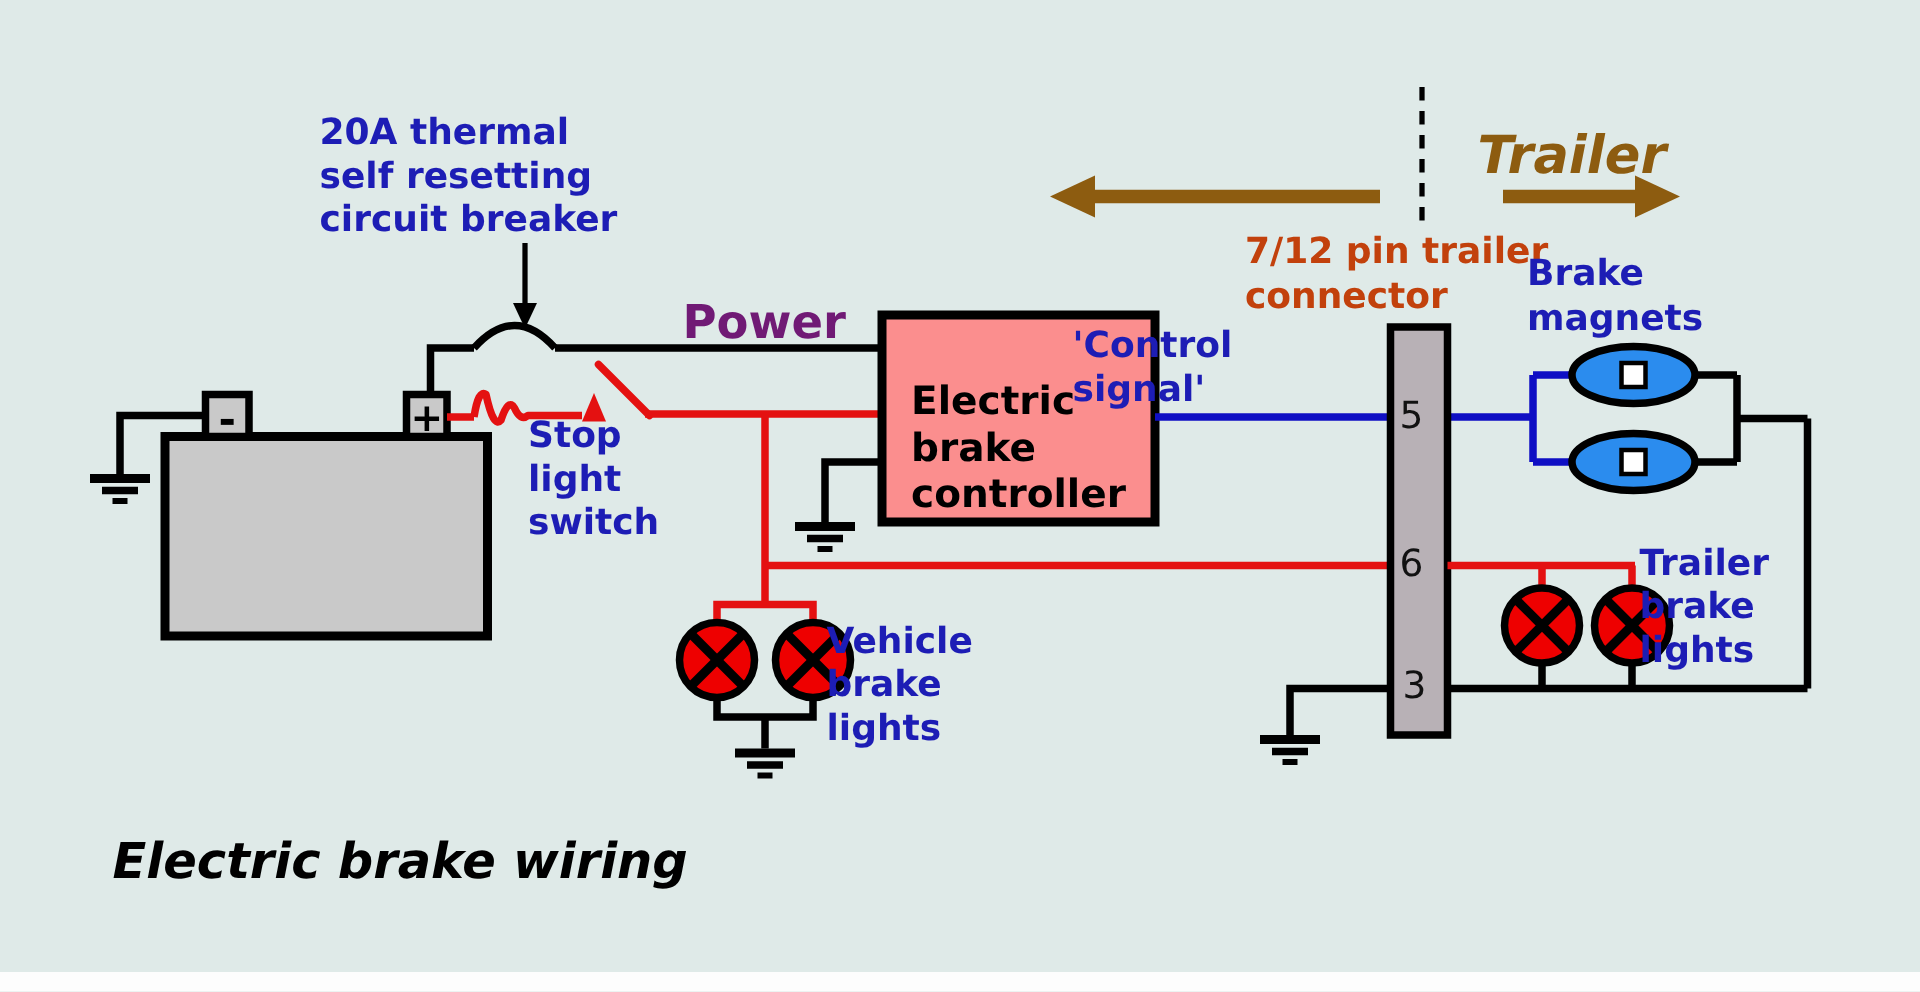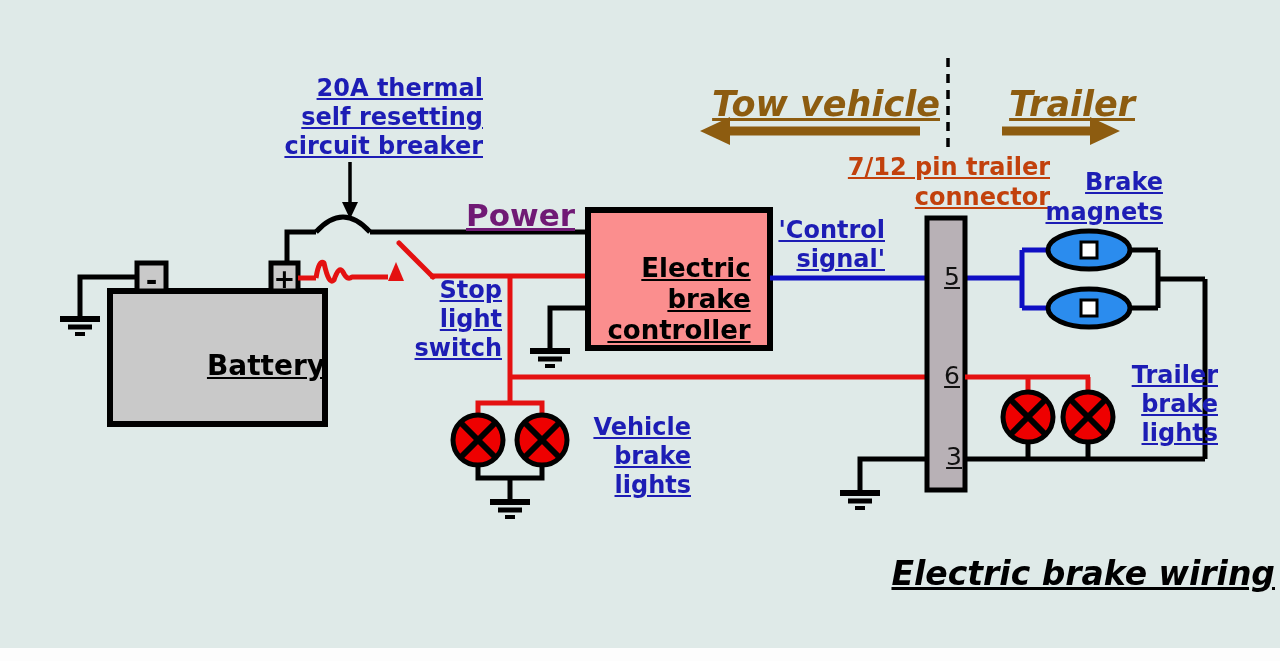--- a/index.html
+++ b/index.html
@@ -10,25 +10,24 @@
     height: 661px;
     background: #dfeae8;
     overflow: hidden;
   }
   #wires {
     position: absolute;
     left: 0; top: 0;
   }
   .lbl {
     position: absolute;
-    text-align: right;
+    text-align: left;
     white-space: pre-line;
     font-weight: bold;
     line-height: 29px;
-    text-decoration: underline;
   }
   .blue  { color: #1d1db5; font-size: 24px; }
   .red-t { color: #e41111; font-size: 27px; }
   .black-t { color: #701a75; font-size: 31px; }
   .brown { color: #8d5c10; font-size: 35px; font-style: italic; line-height: 38px; }
   .brown-sm { color: #c2410c; font-size: 24px; line-height: 30px; }
   .pin { color: #111111; font-size: 25px; font-weight: normal; line-height: 26px; }
   .battery-t { color: #000; font-size: 28px; }
   .controller-t {
     color: #000; font-size: 26px; line-height: 31px;
@@ -175,30 +174,28 @@
 self resetting
 circuit breaker</div>
 
   <div class="lbl black-t" style="left:455px; top:201px; width:120px;">Power</div>
 
 
   <div class="lbl blue" style="left:352px; top:276px; width:150px;">Stop
 light
 switch</div>
 
-  <div class="lbl battery-t" style="left:110px; top:351px; width:215px;">Battery</div>
 
   <div class="lbl controller-t" style="left:591px; top:213px; width:176px; height:172px;">Electric
 brake
 controller</div>
 
   <div class="lbl blue" style="left:715px; top:216px; width:170px;">'Control
 signal'</div>
 
-  <div class="lbl brown" style="left:690px; top:85px; width:250px;">Tow vehicle</div>
 
   <div class="lbl brown" style="left:985px; top:85px; width:150px;">Trailer</div>
 
   <div class="lbl brown-sm" style="left:830px; top:152px; width:220px;">7/12 pin trailer
 connector</div>
 
   <div class="lbl blue" style="left:1018px; top:167px; width:145px; line-height:30px;">Brake
 magnets</div>
 
   <div class="lbl blue" style="left:551px; top:397px; width:140px;margin-top:16px;">Vehicle

